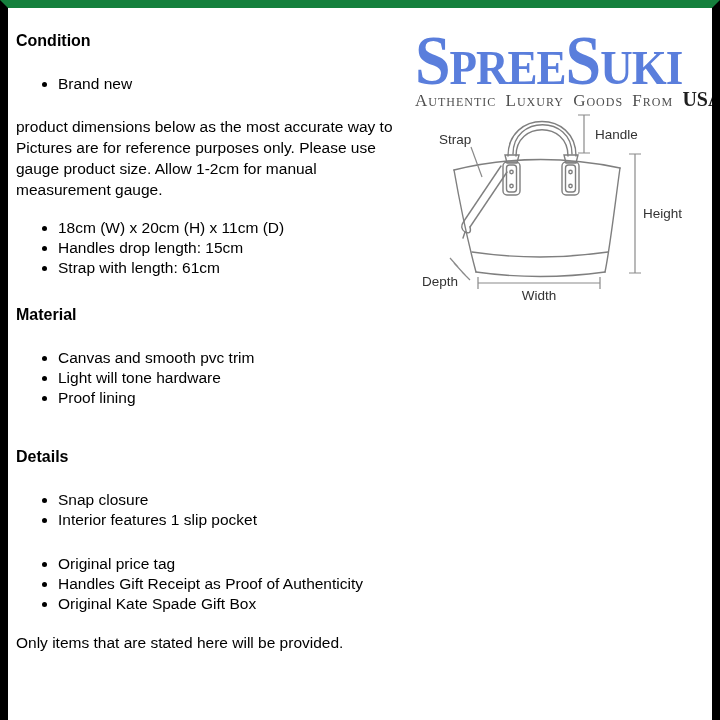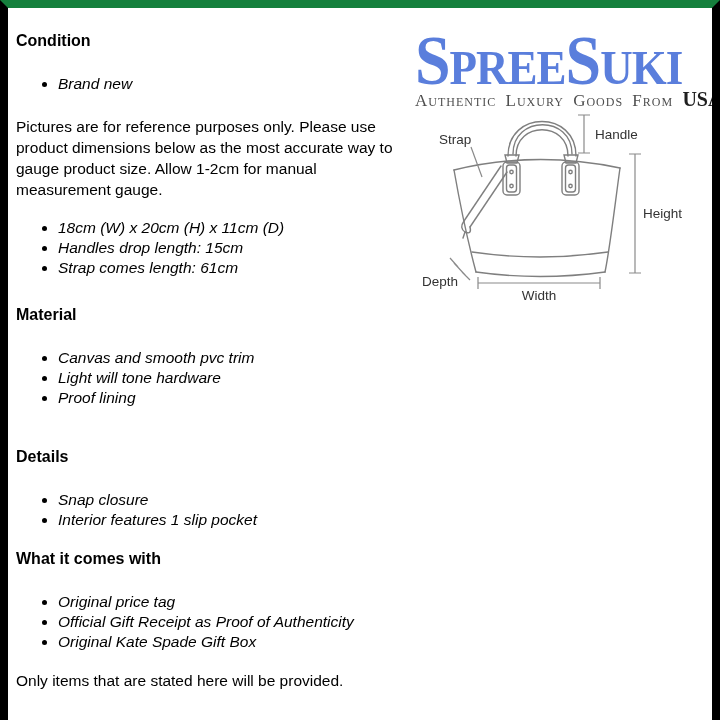--- a/index.html
+++ b/index.html
@@ -26,21 +26,21 @@
     width: 412px;
     padding: 12px 0 0 8px;
     font-size: 15.5px;
   }
   h3 {
     font-size: 16px;
     font-weight: 700;
     margin: 0;
     line-height: 18px;
   }
-  ul { margin: 0; padding: 0 0 0 42px; font-style: italic; }
+  ul { margin: 0; padding: 0 0 0 42px; }
   li { line-height: 20px; }
   .para { line-height: 21px; }
   .para div { white-space: nowrap; }
   .mt12 { margin-top: 12px; }
   .mt18 { margin-top: 18px; }
   .mt20 { margin-top: 20px; }
   .mt22 { margin-top: 22px; }
   .mt24 { margin-top: 24px; }
   .mt28 { margin-top: 28px; }
   .mt40 { margin-top: 40px; }
@@ -104,48 +104,47 @@
 <div class="frame">
 
   <div class="text-col">
 
     <h3 class="mt12">Condition</h3>
     <ul class="mt24">
       <li>Brand new</li>
     </ul>
 
     <div class="para mt22">
+      <div>product dimensions below as the most accurate way to</div>
       <div>Pictures are for reference purposes only. Please use</div>
-      <div>product dimensions below as the most accurate way to</div>
       <div>gauge product size. Allow 1-2cm for manual</div>
       <div>measurement gauge.</div>
     </div>
     <ul class="mt18">
       <li>18cm (W) x 20cm (H) x 11cm (D)</li>
       <li>Handles drop length: 15cm</li>
-      <li>Strap comes length: 61cm</li>
+      <li>Strap with length: 61cm</li>
     </ul>
 
     <h3 class="mt28">Material</h3>
     <ul class="mt24">
       <li>Canvas and smooth pvc trim</li>
       <li>Light will tone hardware</li>
       <li>Proof lining</li>
     </ul>
 
     <h3 class="mt40">Details</h3>
     <ul class="mt24">
       <li>Snap closure</li>
       <li>Interior features 1 slip pocket</li>
     </ul>
 
-    <h3 class="mt20">What it comes with</h3>
     <ul class="mt24">
       <li>Original price tag</li>
-      <li>Official Gift Receipt as Proof of Authenticity</li>
+      <li>Handles Gift Receipt as Proof of Authenticity</li>
       <li>Original Kate Spade Gift Box</li>
     </ul>
 
     <div class="footer-note">Only items that are stated here will be provided.</div>
   </div>
 
   <div class="logo-overlay">
     <div class="wordmark">SpreeSuki</div>
     <div class="tagline"><span>Authentic Luxury Goods From</span> <span class="usa">USA</span></div>
   </div>

